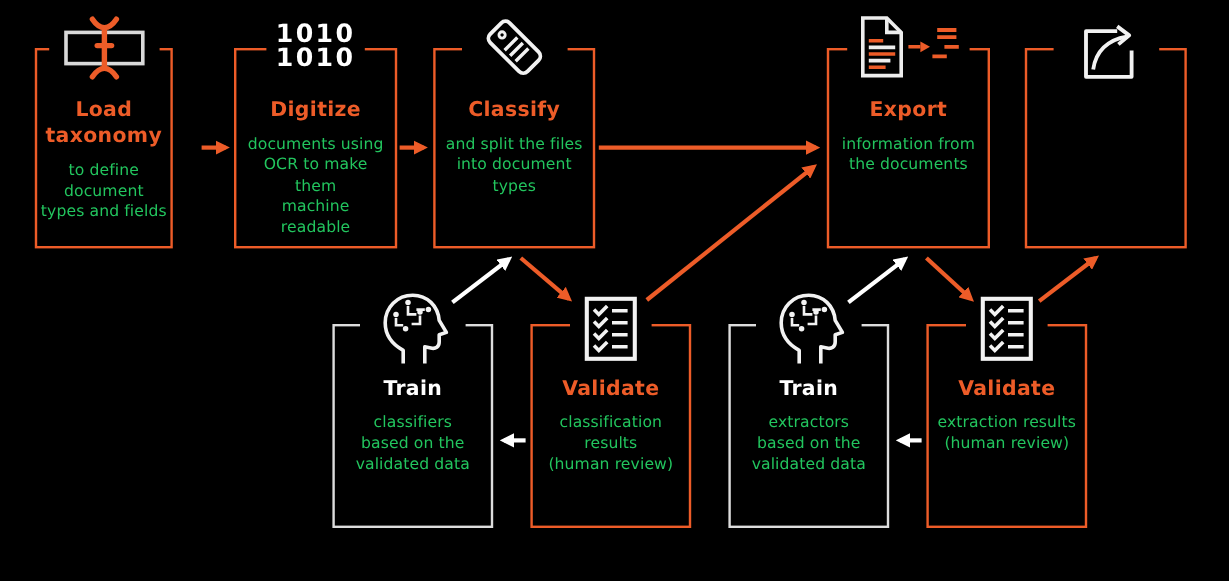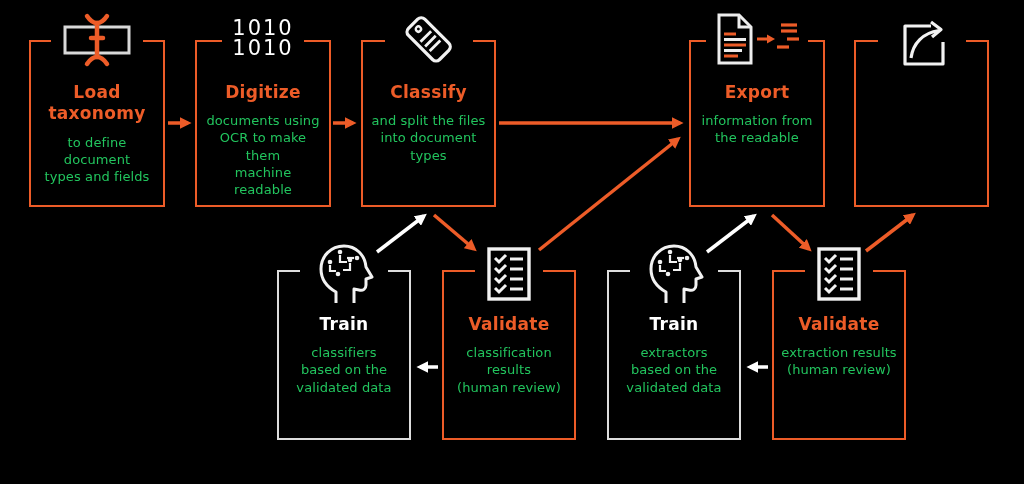--- a/index.html
+++ b/index.html
@@ -12,21 +12,21 @@
   .node.white-frame { border-color:#DDDDDD; }
   .row-top { top:40px; height:167px; }
   .row-bottom { top:270px; height:170px; }
   .notch { position:absolute; top:-4px; left:50%; transform:translateX(-50%); height:8px; background:#000; }
   .icon { position:absolute; left:50%; transform:translate(-50%,-50%); line-height:0; }
   .content { position:absolute; left:2px; right:2px; top:40px; text-align:center; }
   .row-bottom .content { top:42px; }
   .title { font-size:17px; font-weight:bold; letter-spacing:.3px; color:#ED5C28; line-height:1.25; }
   .title.white-text { color:#FFFFFF; }
   .body { margin-top:9px; font-size:13px; line-height:1.32; color:#22c55e; letter-spacing:.1px; white-space:pre-line; }
-  .binary { font-weight:400; font-size:21px; color:#FFFFFF; line-height:.95; letter-spacing:2px; text-align:center; }
+  .binary { font-weight:700; font-size:21px; color:#FFFFFF; line-height:.95; letter-spacing:2px; text-align:center; }
   .binary span { display:block; }
 </style>
 </head>
 <body>
 
 <div class="canvas">
 
   <svg class="overlay" xmlns="http://www.w3.org/2000/svg">
     <defs>
       <marker id="head-accent" viewBox="0 0 10 10" refX="7" refY="5" markerWidth="3.4" markerHeight="3.4" orient="auto">
@@ -42,21 +42,21 @@
       <line x1="377" y1="252" x2="424" y2="216" stroke="#FFFFFF" stroke-width="3.5" marker-end="url(#head-white)"></line>
       <line x1="434" y1="215" x2="474" y2="249" stroke="#ED5C28" stroke-width="3.5" marker-end="url(#head-accent)"></line>
       <line x1="539" y1="250" x2="678" y2="139" stroke="#ED5C28" stroke-width="3.5" marker-end="url(#head-accent)"></line>
       <line x1="707" y1="252" x2="754" y2="216" stroke="#FFFFFF" stroke-width="3.5" marker-end="url(#head-white)"></line>
       <line x1="772" y1="215" x2="809" y2="249" stroke="#ED5C28" stroke-width="3.5" marker-end="url(#head-accent)"></line>
       <line x1="866" y1="251" x2="913" y2="215" stroke="#ED5C28" stroke-width="3.5" marker-end="url(#head-accent)"></line>
       <line x1="438" y1="367" x2="420" y2="367" stroke="#FFFFFF" stroke-width="3.5" marker-end="url(#head-white)"></line>
       <line x1="768" y1="367" x2="750" y2="367" stroke="#FFFFFF" stroke-width="3.5" marker-end="url(#head-white)"></line>
     </svg>
 
-  <div class="node row-top" style="left:29px;width:136px">
+  <div class="node row-top" style="left:29px;width:115px">
     <div class="notch" style="width:92px"></div>
     <div class="icon" style="top:-2px">
       <svg width="84" height="56" viewBox="0 0 84 56" xmlns="http://www.w3.org/2000/svg">
         <rect x="10" y="15" width="64" height="26" fill="none" stroke="#D9D9D9" stroke-width="3"></rect>
         <g fill="none" stroke="#ED5C28" stroke-width="4.5" stroke-linecap="round">
           <path d="M32 4 C36 10 39 11 42 11 C45 11 48 10 52 4"></path>
           <path d="M32 52 C36 46 39 45 42 45 C45 45 48 46 52 52"></path>
           <path d="M42 11 V45"></path>
           <path d="M36 26 H48"></path>
         </g>
@@ -128,21 +128,21 @@
           <path d="M72 14 H88"></path>
           <path d="M72 20 H88"></path>
           <path d="M78 28 H90"></path>
           <path d="M68 36 H80"></path>
         </g>
       </svg>
     </div>
     <div class="content">
       <div class="title">Export</div>
       <div class="body">information from
-the readable</div>
+the documents</div>
     </div>
   </div>
 
   <div class="node row-top" style="left:854px;width:135px">
     <div class="notch" style="width:88px"></div>
     <div class="icon" style="top:0px">
       <svg width="58" height="58" viewBox="0 0 58 58" xmlns="http://www.w3.org/2000/svg">
         <g fill="none" stroke="#F2F2F2" stroke-width="3.2" stroke-linejoin="round">
           <path d="M38 13 H12 V51 H50 V29"></path>
           <path d="M18 45 C20 30 30 20 46 17.5"></path>

